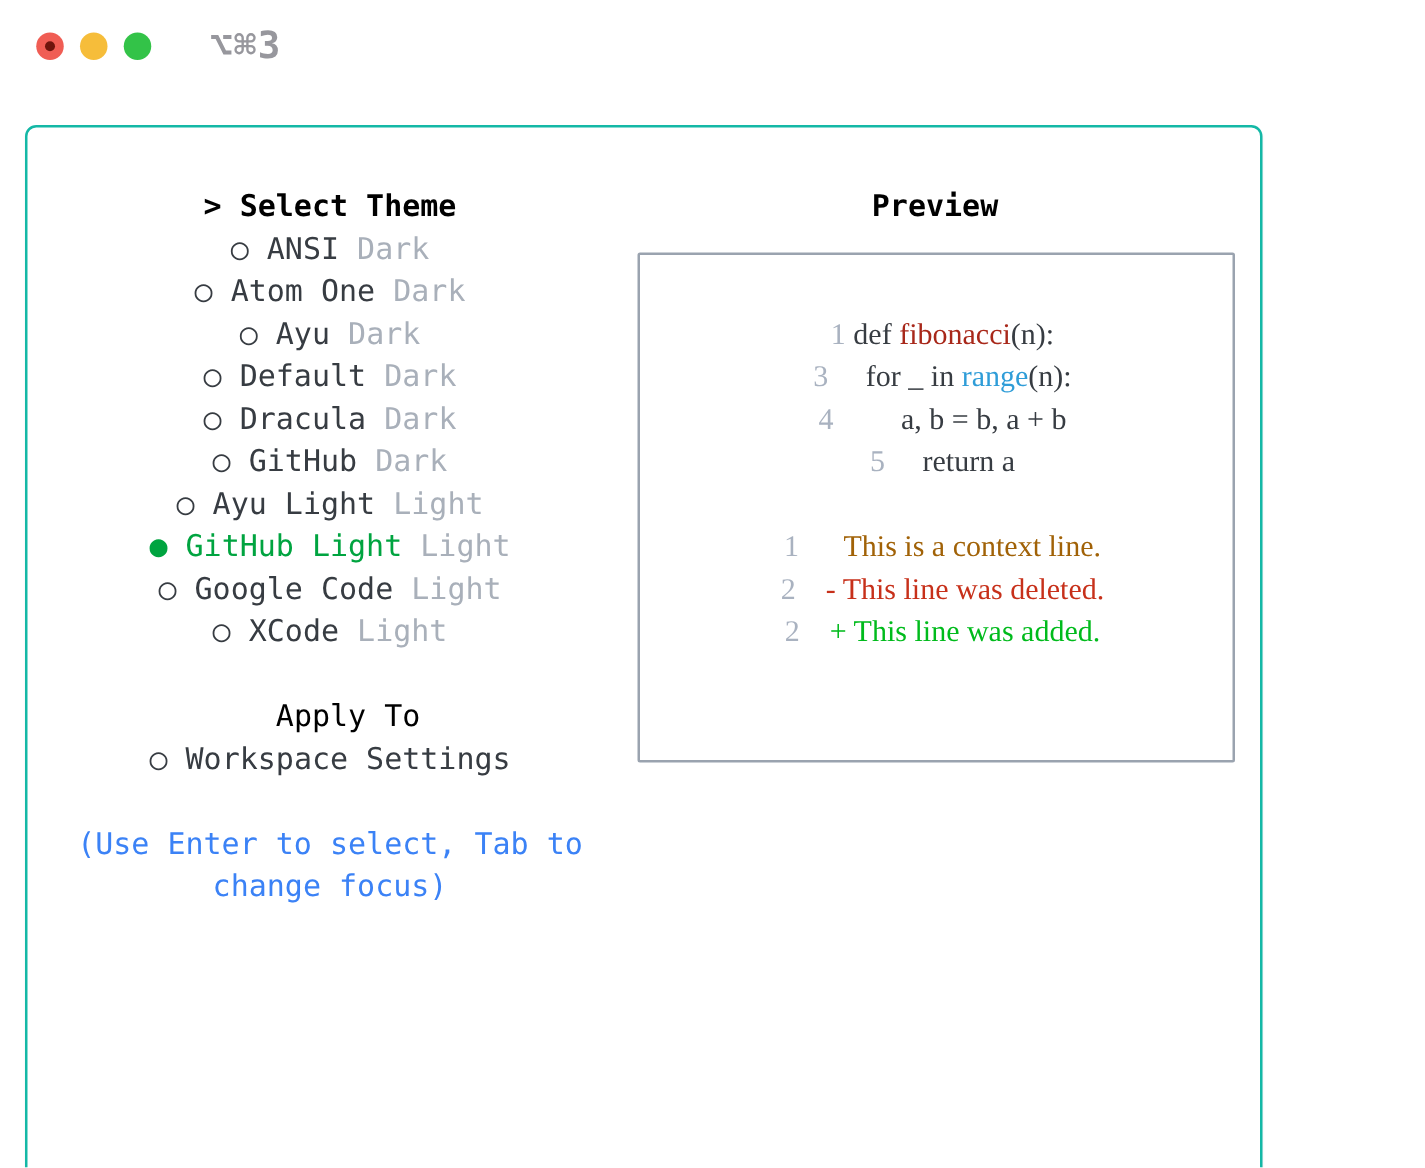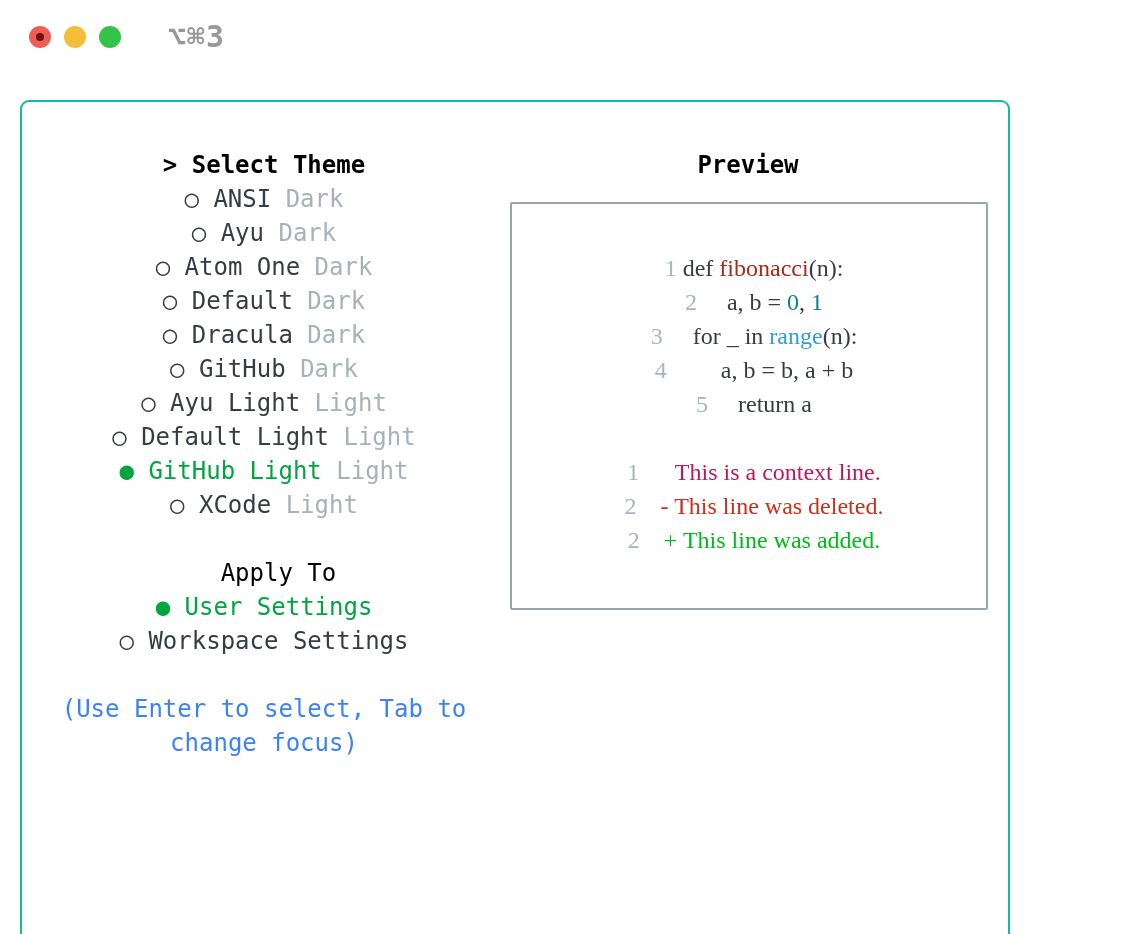--- a/index.html
+++ b/index.html
@@ -100,21 +100,21 @@
     box-sizing: border-box;
     padding: 47px 0 0 10px;
     overflow: hidden;
     font-family: Liberation Serif, serif;
   }
   .line-number { color: #a9b2c0; }
   .seg-text    { color: #373c42; }
   .seg-func    { color: var(--func-red); }
   .seg-num     { color: var(--num-teal); }
   .seg-builtin { color: var(--builtin-blue); }
-  .diff-context .diff-text { color: #be185d; }
+  .diff-context .diff-text { color: #a16207; }
   .diff-deleted .diff-text { color: var(--deleted-red); }
   .diff-added   .diff-text { color: var(--added-green); margin-top: 28px; }
 </style>
 </head>
 <body>
 
 <div class="window">
 
   <div class="titlebar">
     <div class="traffic-light tl-close"></div>
@@ -122,49 +122,47 @@
     <div class="traffic-light tl-zoom"></div>
     <div class="window-title">⌥⌘3</div>
   </div>
 
   <div class="panel">
 
     <div class="left-col">
       <div class="row section-header"><span>&gt;</span> <span>Select Theme</span></div>
       <div id="theme-list">
           <div class="row item"><span class="radio-marker">○</span> <span class="theme-name">ANSI</span> <span class="theme-variant">Dark</span></div>
+          <div class="row item"><span class="radio-marker">○</span> <span class="theme-name">Atom One</span> <span class="theme-variant">Dark</span></div>
           <div class="row item"><span class="radio-marker">○</span> <span class="theme-name">Ayu</span> <span class="theme-variant">Dark</span></div>
-          <div class="row item"><span class="radio-marker">○</span> <span class="theme-name">Atom One</span> <span class="theme-variant">Dark</span></div>
           <div class="row item"><span class="radio-marker">○</span> <span class="theme-name">Default</span> <span class="theme-variant">Dark</span></div>
           <div class="row item"><span class="radio-marker">○</span> <span class="theme-name">Dracula</span> <span class="theme-variant">Dark</span></div>
           <div class="row item"><span class="radio-marker">○</span> <span class="theme-name">GitHub</span> <span class="theme-variant">Dark</span></div>
           <div class="row item"><span class="radio-marker">○</span> <span class="theme-name">Ayu Light</span> <span class="theme-variant">Light</span></div>
-          <div class="row item"><span class="radio-marker">○</span> <span class="theme-name">Default Light</span> <span class="theme-variant">Light</span></div>
           <div class="row item selected"><span class="radio-marker">●</span> <span class="theme-name">GitHub Light</span> <span class="theme-variant">Light</span></div>
+          <div class="row item"><span class="radio-marker">○</span> <span class="theme-name">Google Code</span> <span class="theme-variant">Light</span></div>
           <div class="row item"><span class="radio-marker">○</span> <span class="theme-name">XCode</span> <span class="theme-variant">Light</span></div>
         </div>
       <div class="row blank"></div>
       <div class="row apply-header">  <span>Apply To</span></div>
       <div id="apply-list">
-          <div class="row item selected"><span class="radio-marker">●</span> <span class="opt-label">User Settings</span></div>
           <div class="row item"><span class="radio-marker">○</span> <span class="opt-label">Workspace Settings</span></div>
         </div>
       <div class="row blank"></div>
       <div class="row help-text">(Use Enter to select, Tab to</div>
       <div class="row help-text">change focus)</div>
     </div>
 
     <div class="right-col">
       <div class="row section-header">Preview</div>
     </div>
 
     <div class="preview-box">
       <div id="code-block">
           <div class="row code-line"><span class="line-number">1</span> <span class="seg-text">def </span><span class="seg-func">fibonacci</span><span class="seg-text">(n):</span></div>
-          <div class="row code-line"><span class="line-number">2</span> <span class="seg-text">    a, b = </span><span class="seg-num">0</span><span class="seg-text">, </span><span class="seg-num">1</span></div>
           <div class="row code-line"><span class="line-number">3</span> <span class="seg-text">    for _ in </span><span class="seg-builtin">range</span><span class="seg-text">(n):</span></div>
           <div class="row code-line"><span class="line-number">4</span> <span class="seg-text">        a, b = b, a + b</span></div>
           <div class="row code-line"><span class="line-number">5</span> <span class="seg-text">    return a</span></div>
         </div>
       <div class="row blank"></div>
       <div id="diff-block">
           <div class="row diff-context"><span class="line-number">1</span> <span class="diff-text">     This is a context line.</span></div>
           <div class="row diff-deleted"><span class="line-number">2</span> <span class="diff-text">   - This line was deleted.</span></div>
           <div class="row diff-added"><span class="line-number">2</span> <span class="diff-text">   + This line was added.</span></div>
         </div>

